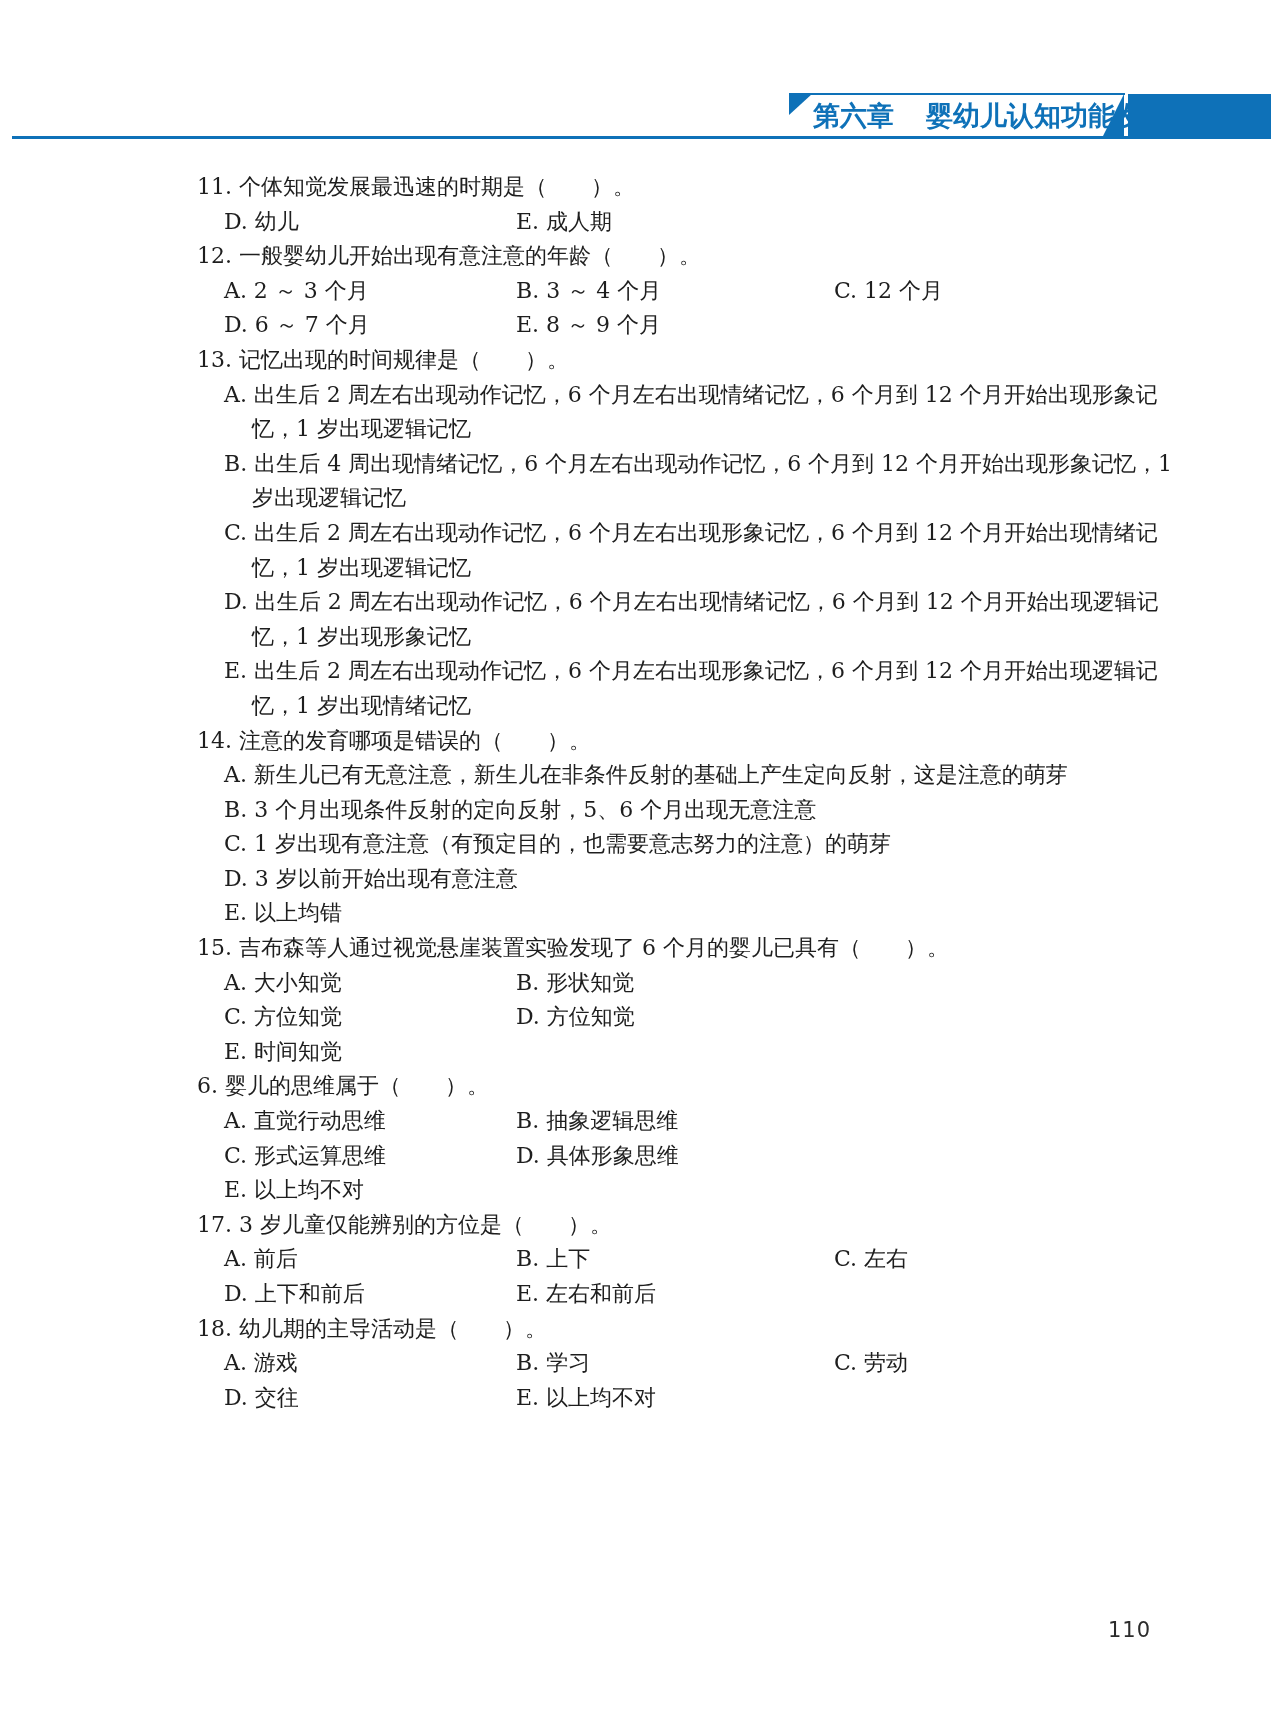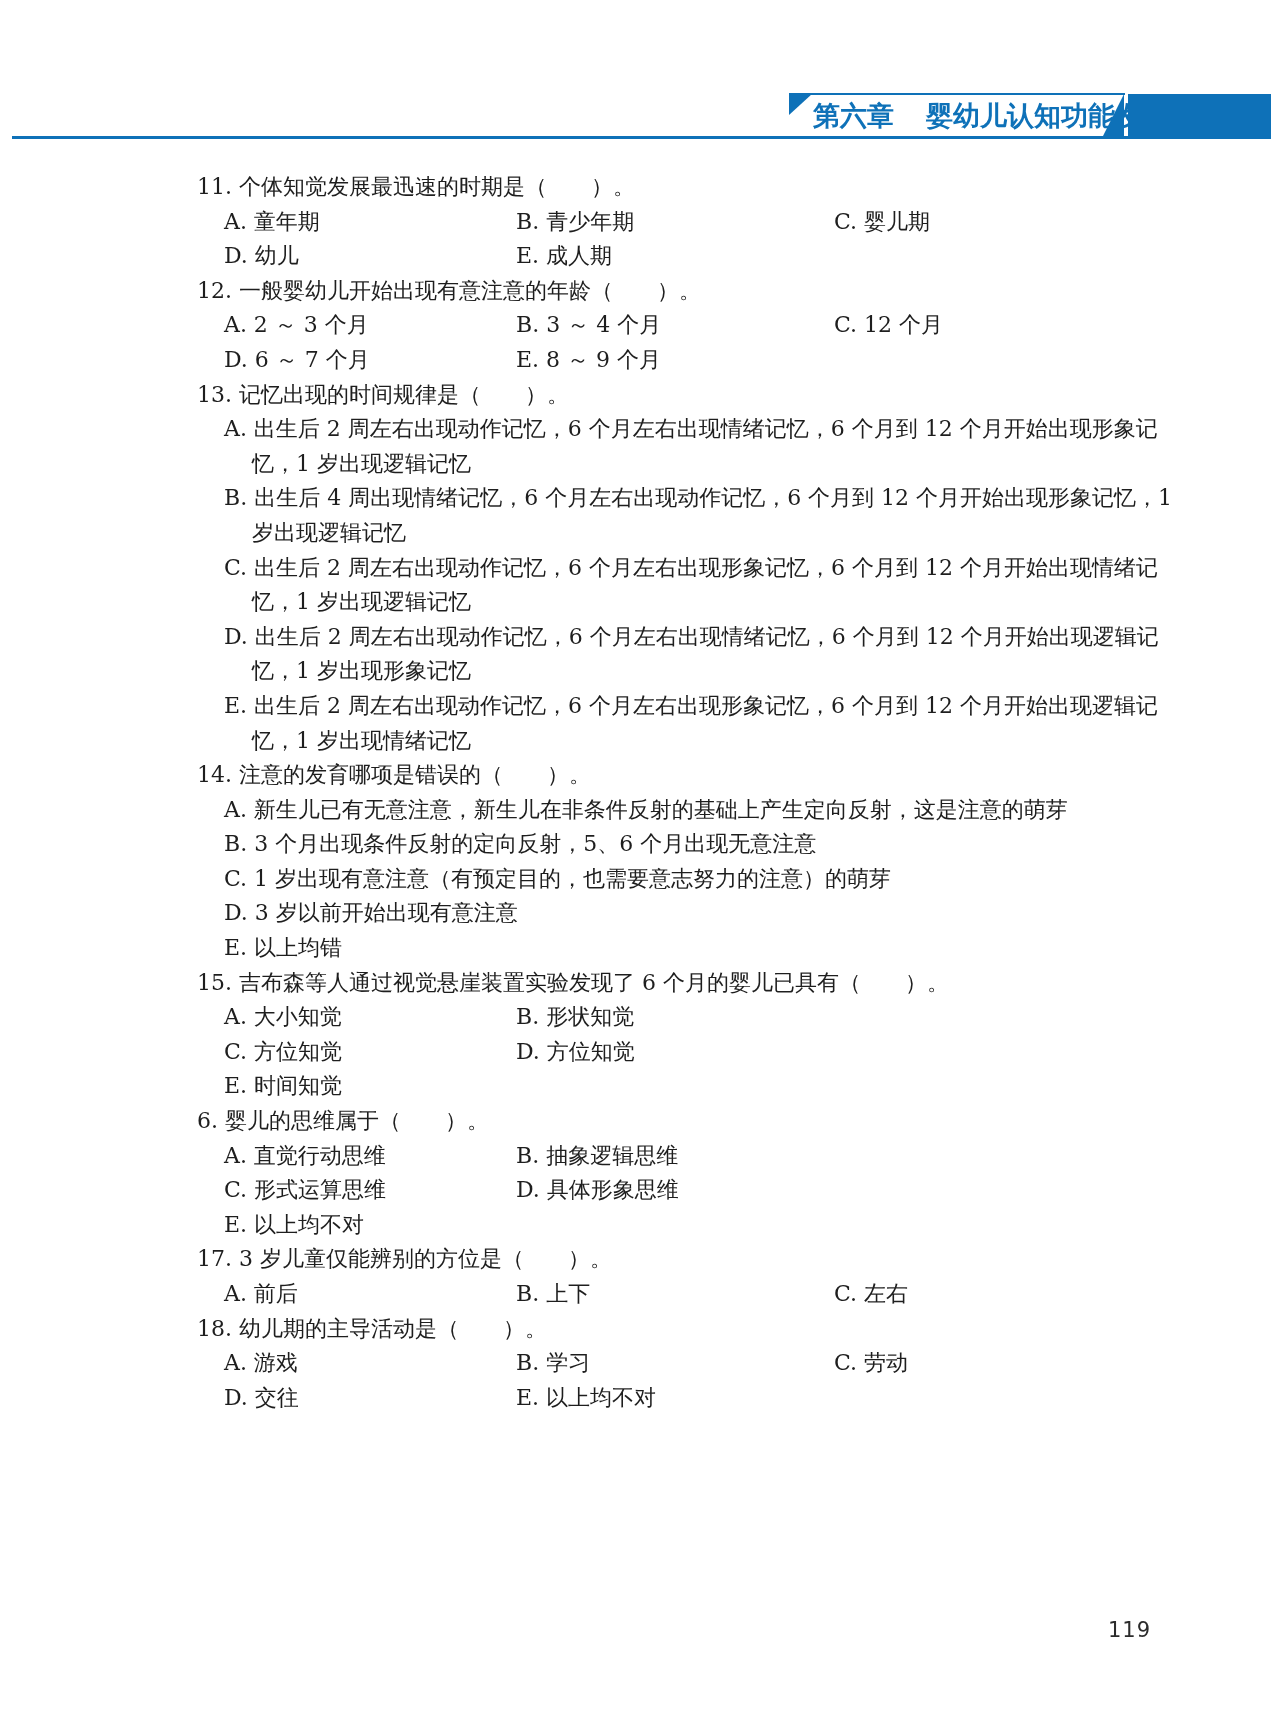--- a/index.html
+++ b/index.html
@@ -84,25 +84,20 @@
       <span class="chapter-label">第六章</span><span>婴幼儿认知功能发育</span>
     </div>
     <div class="banner-wedge"></div>
     <div class="banner-block"></div>
     <div class="header-rule"></div>
   </div>
 
   <main class="content" id="question-list">
       <div class="line stem">11. 个体知觉发展最迅速的时期是（　　）。</div>
       <div class="line cols">
-        <span class="col col0">A. 童年期</span>
-        <span class="col col1">B. 青少年期</span>
-        <span class="col col2">C. 婴儿期</span>
-      </div>
-      <div class="line cols">
         <span class="col col0">D. 幼儿</span>
         <span class="col col1">E. 成人期</span>
       </div>
       <div class="line stem">12. 一般婴幼儿开始出现有意注意的年龄（　　）。</div>
       <div class="line cols">
         <span class="col col0">A. 2 ～ 3 个月</span>
         <span class="col col1">B. 3 ～ 4 个月</span>
         <span class="col col2">C. 12 个月</span>
       </div>
       <div class="line cols">
@@ -149,27 +144,31 @@
       </div>
       <div class="line cols">
         <span class="col col0">E. 以上均不对</span>
       </div>
       <div class="line stem">17. 3 岁儿童仅能辨别的方位是（　　）。</div>
       <div class="line cols">
         <span class="col col0">A. 前后</span>
         <span class="col col1">B. 上下</span>
         <span class="col col2">C. 左右</span>
       </div>
+      <div class="line cols">
+        <span class="col col0">D. 上下和前后</span>
+        <span class="col col1">E. 左右和前后</span>
+      </div>
       <div class="line stem">18. 幼儿期的主导活动是（　　）。</div>
       <div class="line cols">
         <span class="col col0">A. 游戏</span>
         <span class="col col1">B. 学习</span>
         <span class="col col2">C. 劳动</span>
       </div>
       <div class="line cols">
         <span class="col col0">D. 交往</span>
         <span class="col col1">E. 以上均不对</span>
       </div>
     </main>
 
-  <div class="page-number">119</div>
+  <div class="page-number">110</div>
 
 </div>
 
 </body></html>

